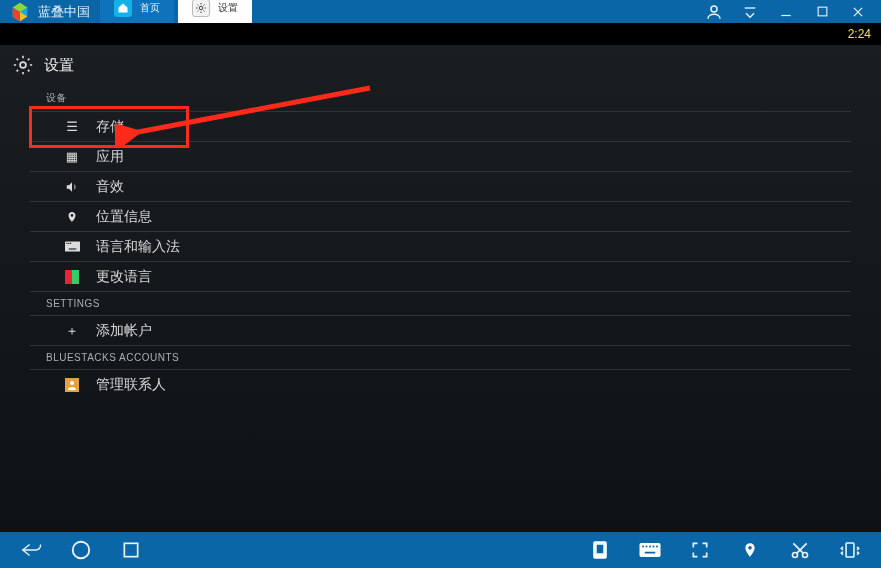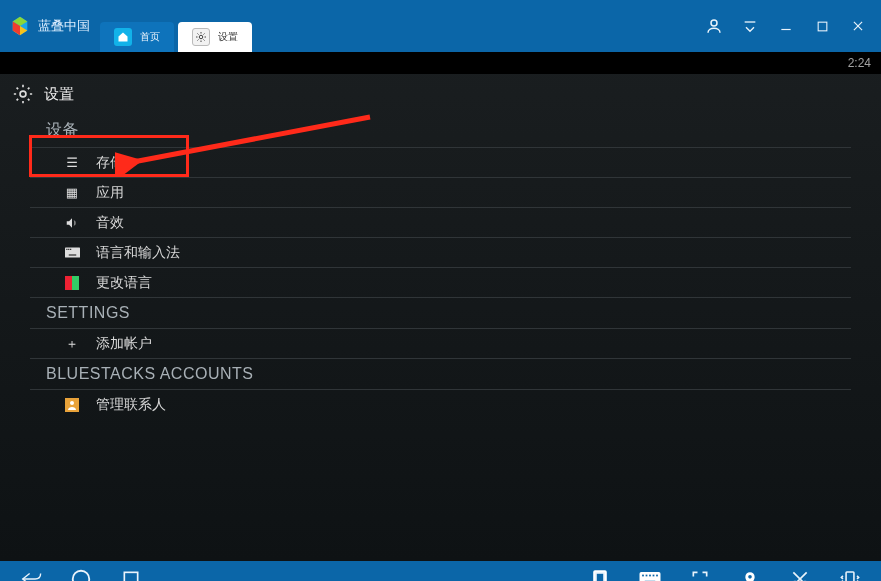--- a/index.html
+++ b/index.html
@@ -5,21 +5,21 @@
   * { box-sizing: border-box; margin: 0; padding: 0; }
   body {
     width: 881px; height: 581px;
     font-family: "Microsoft YaHei", Arial, sans-serif;
     background: #fff;
     overflow: hidden;
     position: relative;
   }
   
   .titlebar {
-    height: 52px;
+    height: 23px;
     background: #0b66a8;
     display: flex;
     align-items: center;
     color: #e9f3fb;
   }
   .logo {
     width: 24px; height: 24px;
     margin: 0 6px 0 8px;
     position: relative;
     display: flex;
@@ -80,21 +80,21 @@
   .client {
     height: calc(100% - 36px - 36px);
     background: linear-gradient(#1a1e20, #0e1214);
     display: flex;
     flex-direction: column;
     position: relative;
   }
   .statusbar {
     height: 22px;
     background: #000;
-    color: #a3a3a3;
+    color: #fde047;
     display: flex;
     justify-content: flex-end;
     align-items: center;
     padding-right: 10px;
     font-size: 12px;
   }
   .settings-header {
     height: 40px;
     display: flex;
     align-items: center;
@@ -107,21 +107,21 @@
     width: 22px; height: 22px;
     color: #ddd;
   }
   .list {
     flex: 1;
     overflow: hidden;
     padding: 0 30px 0 30px;
     color: #d8d8d8;
   }
   .section {
-    font-size: 16px;
+    font-size: 10px;
     color: #a8b0b6;
     padding: 6px 0 6px 16px;
     border-top: 1px solid #303538;
     letter-spacing: 0.5px;
   }
   .section:first-child { border-top: none; }
   .item {
     display: flex;
     align-items: center;
     height: 30px;
@@ -272,20 +272,28 @@
     <div class="item">
       <span class="item-icon">
         <svg width="14" height="14" viewBox="0 0 24 24" fill="currentColor">
             <path d="M3 9v6h4l5 5V4L7 9H3z"></path>
             <path d="M16 8c1.5 1 1.5 7 0 8" fill="none" stroke="currentColor" stroke-width="1.5"></path>
           </svg>
       </span>
       <span>音效</span>
     </div>
 
+    <div class="item">
+      <span class="item-icon">
+        <svg width="12" height="14" viewBox="0 0 24 24" fill="currentColor">
+            <path d="M12 2C8 2 5 5 5 9c0 5 7 13 7 13s7-8 7-13c0-4-3-7-7-7zm0 9.5A2.5 2.5 0 1112 6a2.5 2.5 0 010 5.5z"></path>
+          </svg>
+      </span>
+      <span>位置信息</span>
+    </div>
     <div class="item">
       <span class="item-icon">
         <svg width="15" height="11" viewBox="0 0 24 16" fill="#ddd">
             <rect x="0" y="0" width="24" height="16" rx="1" fill="#ddd"></rect>
             <rect x="2" y="2" width="2" height="2" fill="#333"></rect>
             <rect x="5" y="2" width="2" height="2" fill="#333"></rect>
             <rect x="8" y="2" width="2" height="2" fill="#333"></rect>
             <rect x="6" y="11" width="12" height="2" fill="#333"></rect>
           </svg>
       </span>

